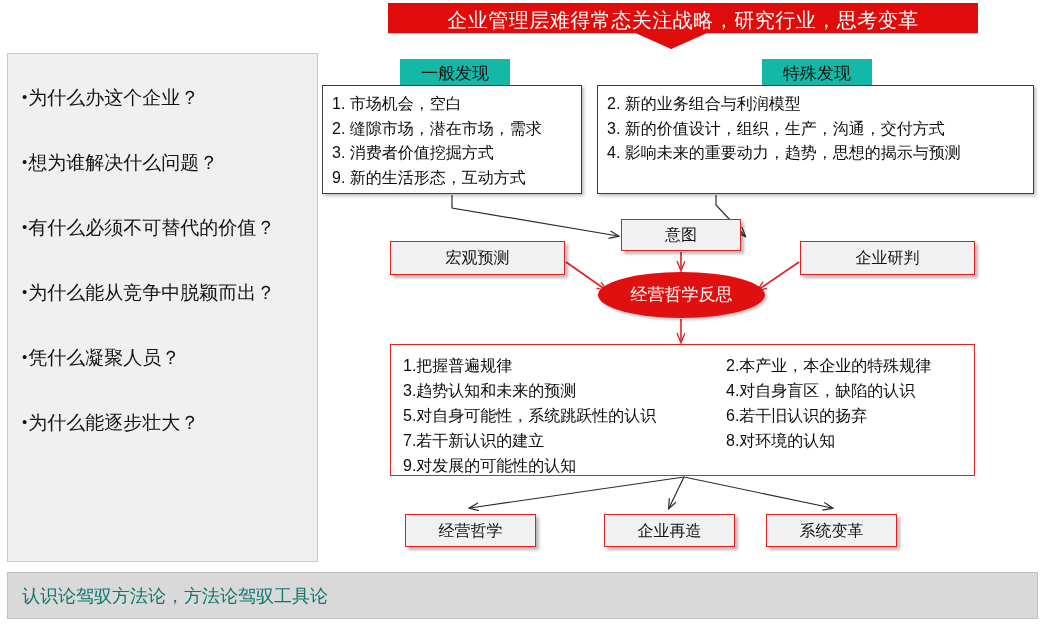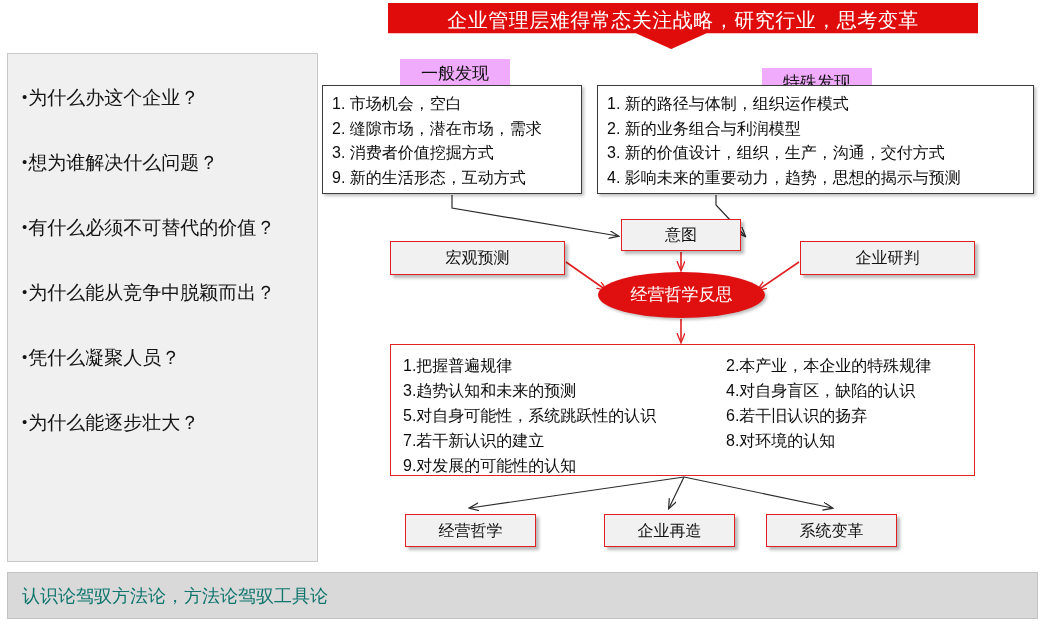--- a/index.html
+++ b/index.html
@@ -37,26 +37,26 @@
     box-sizing:border-box;padding:30px 30px 0 14px;
   }
   .q-item{
     font-size:19px;line-height:26px;color:#141414;
     margin-bottom:38px;white-space:nowrap;
   }
   .q-item .bullet{font-size:15px;vertical-align:2px;margin-right:1px;}
 
   
   .tab{
-    position:absolute;background:#f0abfc;
+    position:absolute;background:#14b8a6;
     font-size:17px;line-height:26px;color:#111;
     text-align:center;padding:2px 14px;box-sizing:border-box;
   }
   #tab-general{left:400px;top:59px;width:110px;}
-  #tab-special{left:762px;top:68px;width:110px;}
+  #tab-special{left:762px;top:59px;width:110px;}
 
   
   .box{
     position:absolute;box-sizing:border-box;background:#f1f1f1;
   }
   .findings{
     background:#ffffff;border:1.5px solid #3c3c3c;
     box-shadow:2px 2px 3px rgba(0,0,0,.25);
     padding:6px 9px;
   }
@@ -170,21 +170,20 @@
   <div class="tab" id="tab-special">特殊发现</div>
 
   <div class="box findings" id="box-general">
     <div class="line">1. 市场机会，空白</div>
     <div class="line">2. 缝隙市场，潜在市场，需求</div>
     <div class="line">3. 消费者价值挖掘方式</div>
     <div class="line">9. 新的生活形态，互动方式</div>
   </div>
 
   <div class="box findings" id="box-special">
-    <div class="line">1. 新的路径与体制，组织运作模式</div>
     <div class="line">2. 新的业务组合与利润模型</div>
     <div class="line">3. 新的价值设计，组织，生产，沟通，交付方式</div>
     <div class="line">4. 影响未来的重要动力，趋势，思想的揭示与预测</div>
   </div>
 
   <div class="rbox" id="box-intent">
     <span>意图</span>
   </div>
   <div class="rbox" id="box-macro">
     <span>宏观预测</span>

